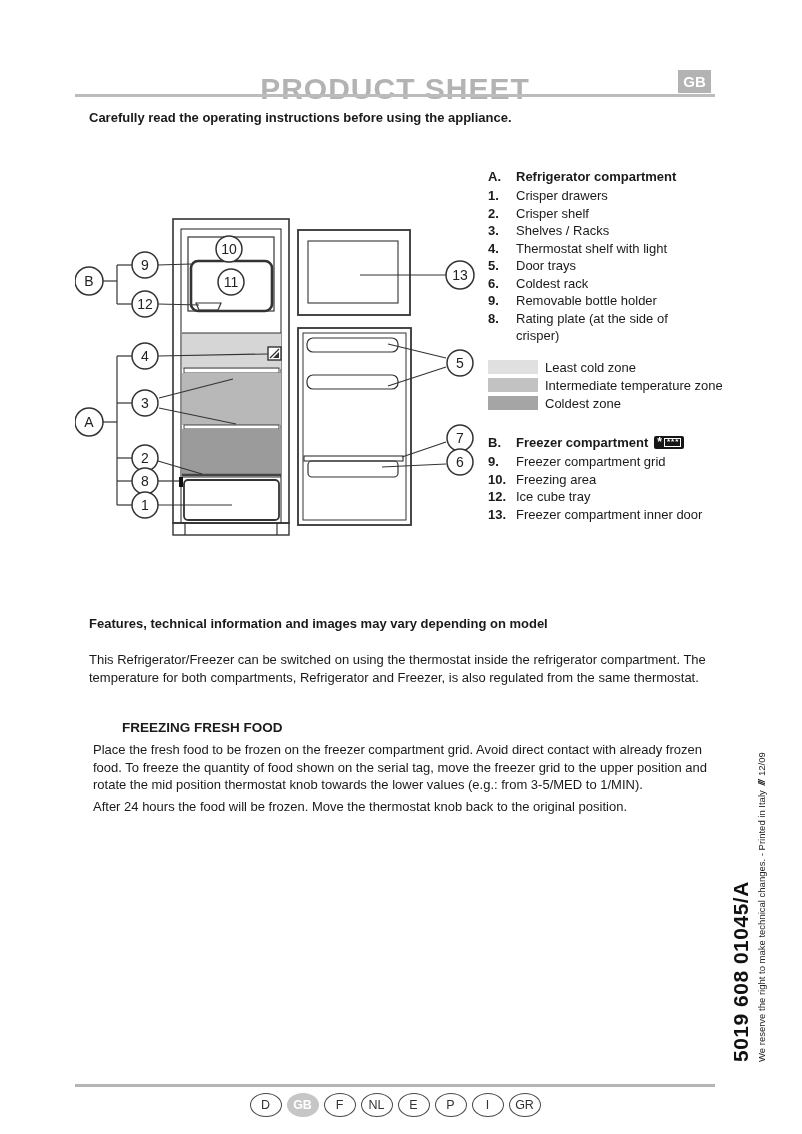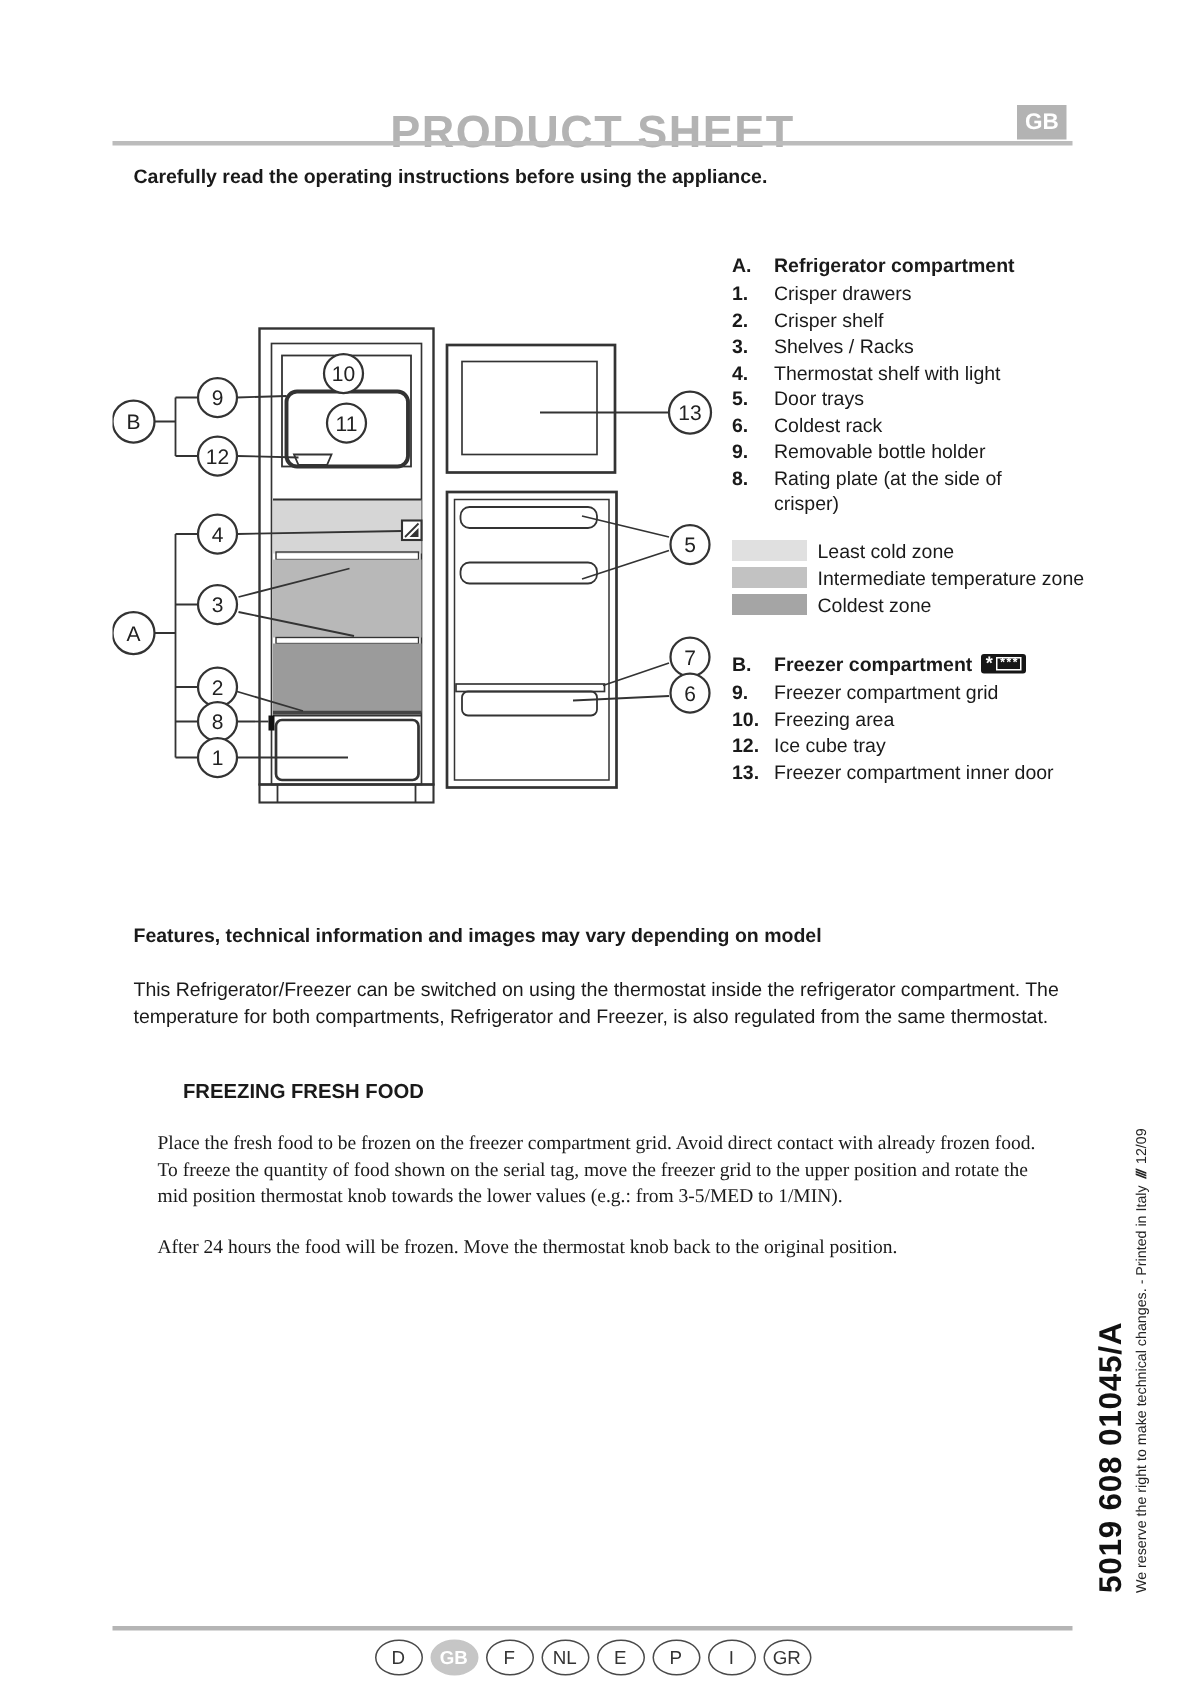--- a/index.html
+++ b/index.html
@@ -48,21 +48,21 @@
   .co { fill:#ffffff; stroke:#333; stroke-width:1.5; }
   .cotext { font-size:14px; fill:#222; font-family:"Liberation Sans",sans-serif; }
   .ln { stroke:#333; stroke-width:1.2; fill:none; }
   .frame { fill:none; stroke:#333; }
 
   
   .features { position:absolute; left:89px; top:616px; font-size:13px; font-weight:bold; }
   .intro { position:absolute; left:89px; top:651px; width:632px; font-size:13px; line-height:17.5px; }
   .freeze-head { position:absolute; left:89px; top:720px; font-size:13.5px; font-weight:bold;padding-left:33px; }
   .freeze-body { position:absolute; left:89px; top:737px; width:632px; font-size:13px; line-height:17.5px; }
-  .freeze-body p { margin:16px;font-family:Liberation Serif, serif; }
+  .freeze-body p { margin:4px; }
 
   
   .side-code {
     position:absolute; left:729px; top:1062px; transform-origin:0 0; transform:rotate(-90deg);
     white-space:nowrap; font-size:21px; font-weight:bold; letter-spacing:0.5px; color:#111;
   }
   .side-note {
     position:absolute; left:756px; top:1062px; transform-origin:0 0; transform:rotate(-90deg);
     white-space:nowrap; font-size:9.5px; color:#222;
   }

